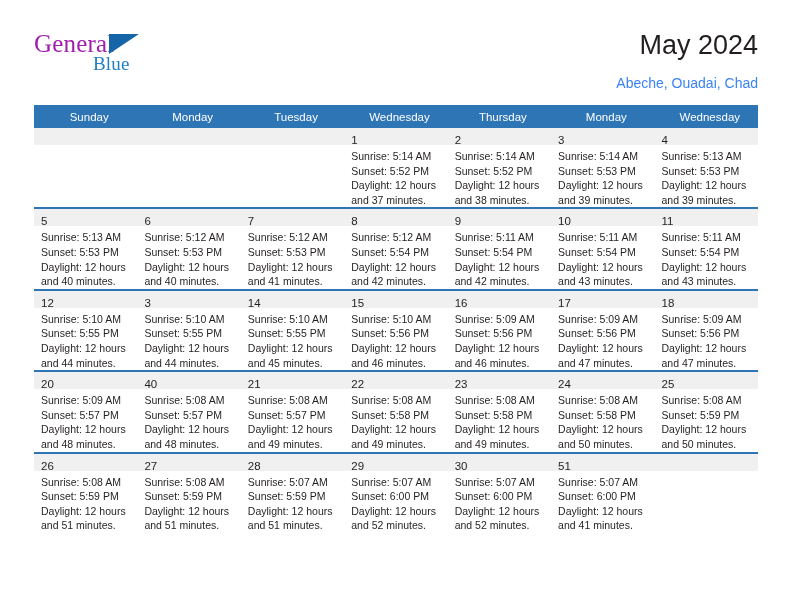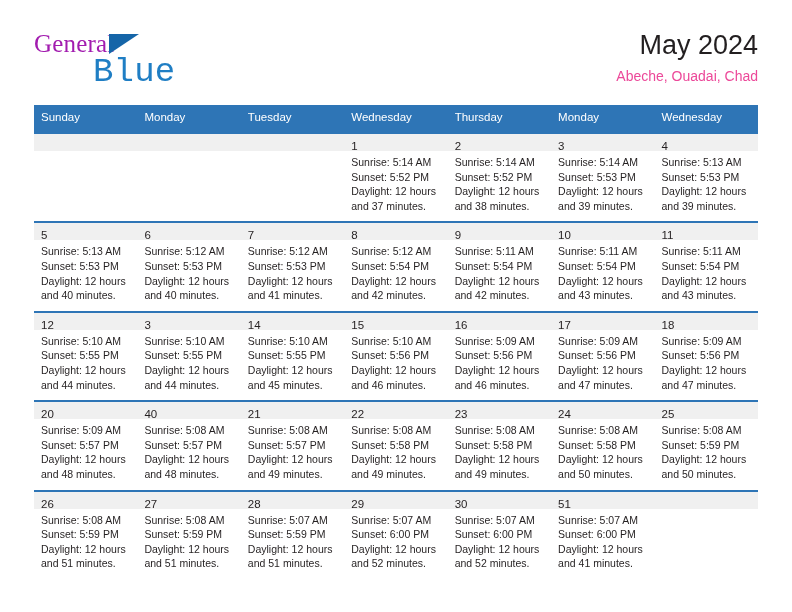--- a/index.html
+++ b/index.html
@@ -51,62 +51,62 @@
     top: 6px;
     width: 0;
     height: 0;
     border-left: 30px solid #1565a8;
     border-bottom: 20px solid transparent;
   }
   .brand-blue {
     position: absolute;
     left: 59px;
     top: 25px;
-    font-size: 34px;
+    font-size: 19px;
     letter-spacing: 0.2px;
     color: #1f7ec4;
-    font-family: Liberation Mono, monospace;
+    font-family: Liberation Serif, serif;
   }
 
   .title-block {
     position: absolute;
     right: 0;
     top: 0;
     text-align: right;
   }
   .cal-title {
     font-size: 27px;
     color: #231f20;
     line-height: 34px;
     white-space: nowrap;
   }
   .cal-subtitle {
     font-size: 14px;
-    color: #ec4899;
+    color: #3b82f6;
     line-height: 22px;
-    margin-top: 3px;
+    margin-top: 10px;
     white-space: nowrap;
   }
 
   
   .calendar {
     position: absolute;
     left: 34px;
     top: 105px;
     width: 724px;
     border-collapse: collapse;
     table-layout: fixed;
   }
   .calendar th {
     background: #2e75b6;
     color: #ffffff;
     font-size: 11.5px;
     font-weight: normal;
-    text-align: left;
-    padding: 5px 0 11px 7px;
+    text-align: center;
+    padding: 5px 0 5px 7px;
     height: 13px;
     border: none;
   }
   .calendar td {
     vertical-align: top;
     padding: 0;
     border: none;
     border-top: 2px solid #2e75b6;
     height: 76px;
   }
@@ -118,21 +118,21 @@
     height: 17px;
     padding: 2px 0 1px 7px;
     box-sizing: border-box;
   }
   .daynum {
     font-size: 11.5px;
     color: #231f20;
     line-height: 14px;
   }
   .cell-body {
-    padding: 4px 6px 8px 7px;
+    padding: 4px 6px 0 7px;
   }
   .cell-line {
     font-size: 10.5px;
     color: #231f20;
     line-height: 14.6px;
     white-space: nowrap;
   }
   td.empty .daynum-band {
     background: #f0f0f0;
   }

